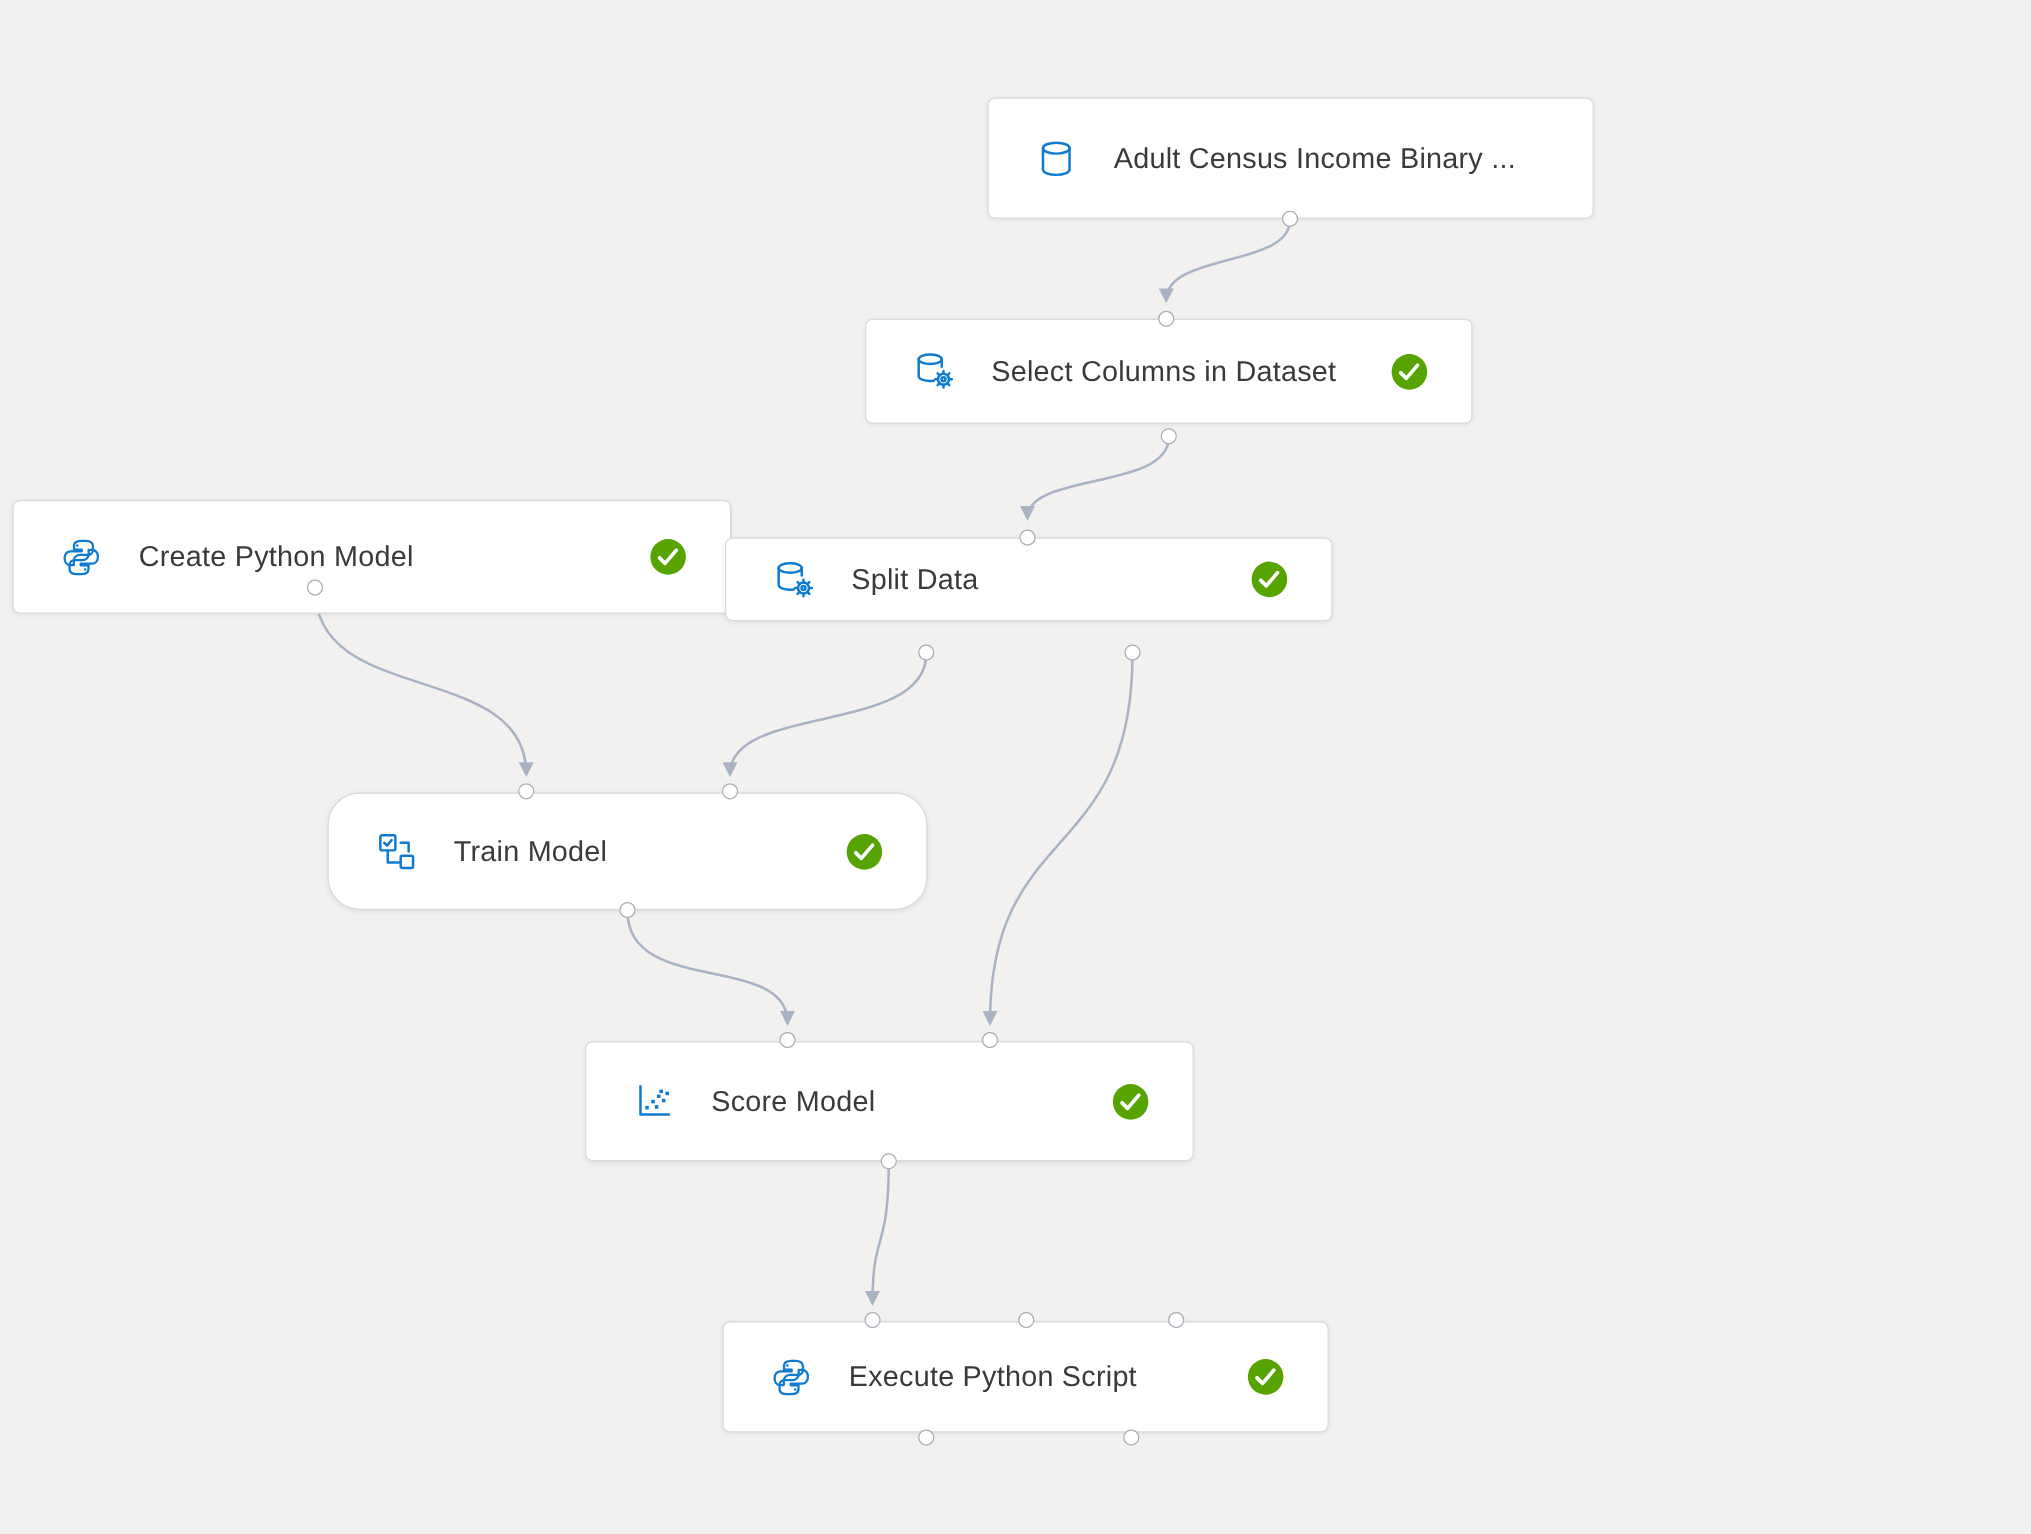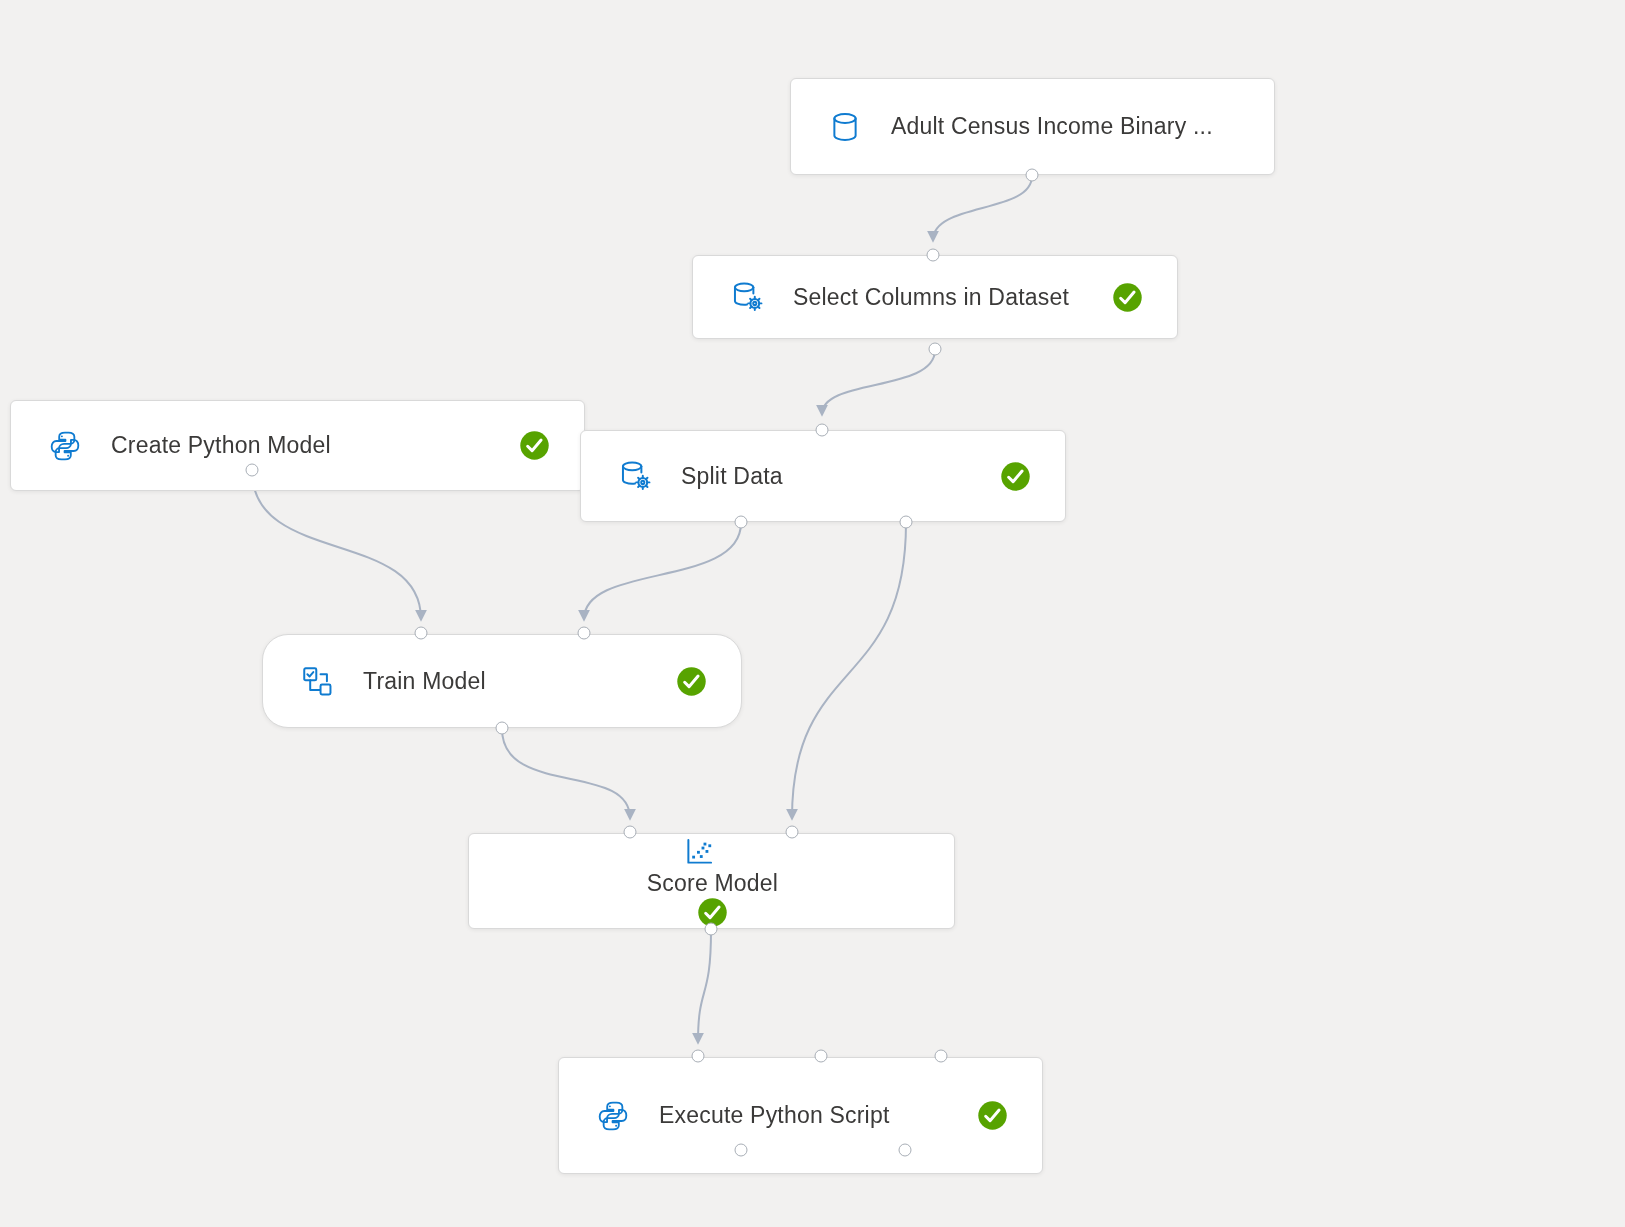--- a/index.html
+++ b/index.html
@@ -120,21 +120,21 @@
     </span>
     <span class="label">Create Python Model</span>
     <span class="status-badge">
       <svg viewBox="0 0 24 24">
           <circle cx="12" cy="12" r="11" fill="#57a300"></circle>
           <path d="M6.7 12.6l3.4 3.4 7-8.2" stroke="#ffffff" stroke-width="2.3" fill="none" stroke-linecap="round" stroke-linejoin="round"></path>
         </svg>
     </span>
   </div>
 
-  <div class="node" style="left:580px;top:430px;width:486px;height:92px;">
+  <div class="node" style="left:580px;top:430px;width:486px;height:67px;">
     <span class="icon">
       <svg viewBox="0 0 24 24">
         <ellipse cx="10" cy="5.2" rx="6.5" ry="2.7"></ellipse>
         <path d="M3.5 5.2v9.6c0 1.5 2.9 2.7 6.5 2.7.7 0 1.4-.05 2-.14"></path>
         <path d="M16.5 5.2v4.3"></path>
         <circle cx="17.5" cy="16.5" r="3.1"></circle>
         <circle cx="17.5" cy="16.5" r="1.1"></circle>
         <path d="M17.5 13.4v-1.6 M17.5 19.6v1.6 M20.6 16.5h1.6 M14.4 16.5h-1.6 M19.7 14.3l1.1-1.1 M15.3 18.7l-1.1 1.1 M19.7 18.7l1.1 1.1 M15.3 14.3l-1.1-1.1"></path>
       </svg>
     </span>
@@ -159,21 +159,21 @@
     </span>
     <span class="label">Train Model</span>
     <span class="status-badge">
       <svg viewBox="0 0 24 24">
           <circle cx="12" cy="12" r="11" fill="#57a300"></circle>
           <path d="M6.7 12.6l3.4 3.4 7-8.2" stroke="#ffffff" stroke-width="2.3" fill="none" stroke-linecap="round" stroke-linejoin="round"></path>
         </svg>
     </span>
   </div>
 
-  <div class="node" style="left:468px;top:833px;width:487px;height:96px;flex-direction:column;">
+  <div class="node" style="left:468px;top:833px;width:487px;height:96px;">
     <span class="icon">
       <svg viewBox="0 0 24 24">
         <path d="M4.5 3.5v16h16"></path>
         <g fill="#0f7bd0" stroke="none">
           <rect x="7.2" y="14.6" width="2" height="2"></rect>
           <rect x="10.6" y="11.2" width="2" height="2"></rect>
           <rect x="12.6" y="14.2" width="2" height="2"></rect>
           <rect x="13.8" y="8.2" width="2" height="2"></rect>
           <rect x="16.6" y="10.6" width="2" height="2"></rect>
           <rect x="15.2" y="5.4" width="2" height="2"></rect>
@@ -183,21 +183,21 @@
     </span>
     <span class="label">Score Model</span>
     <span class="status-badge">
       <svg viewBox="0 0 24 24">
           <circle cx="12" cy="12" r="11" fill="#57a300"></circle>
           <path d="M6.7 12.6l3.4 3.4 7-8.2" stroke="#ffffff" stroke-width="2.3" fill="none" stroke-linecap="round" stroke-linejoin="round"></path>
         </svg>
     </span>
   </div>
 
-  <div class="node" style="left:558px;top:1057px;width:485px;height:117px;">
+  <div class="node" style="left:578px;top:1057px;width:485px;height:89px;">
     <span class="icon">
       <svg viewBox="0 0 24 24" style="stroke-width:1.3;">
         <path d="M12 2.6c-2.6 0-4.1 1.1-4.1 2.9v2.1h4.4v.9H5.9c-2 0-3.3 1.6-3.3 3.9s1.3 3.9 3.3 3.9h1.9v-2.5c0-1.9 1.6-3.3 3.5-3.3h4.5c1.6 0 2.8-1.3 2.8-2.9V5.5c0-1.8-1.5-2.9-4.1-2.9H12z"></path>
         <path d="M12 21.4c2.6 0 4.1-1.1 4.1-2.9v-2.1h-4.4v-.9h6.4c2 0 3.3-1.6 3.3-3.9s-1.3-3.9-3.3-3.9h-1.9v2.5c0 1.9-1.6 3.3-3.5 3.3H8.2c-1.6 0-2.8 1.3-2.8 2.9v2.1c0 1.8 1.5 2.9 4.1 2.9H12z"></path>
         <circle cx="9.8" cy="5.2" r="0.7" fill="#0f7bd0" stroke="none"></circle>
         <circle cx="14.2" cy="18.8" r="0.7" fill="#0f7bd0" stroke="none"></circle>
       </svg>
     </span>
     <span class="label">Execute Python Script</span>
     <span class="status-badge">

